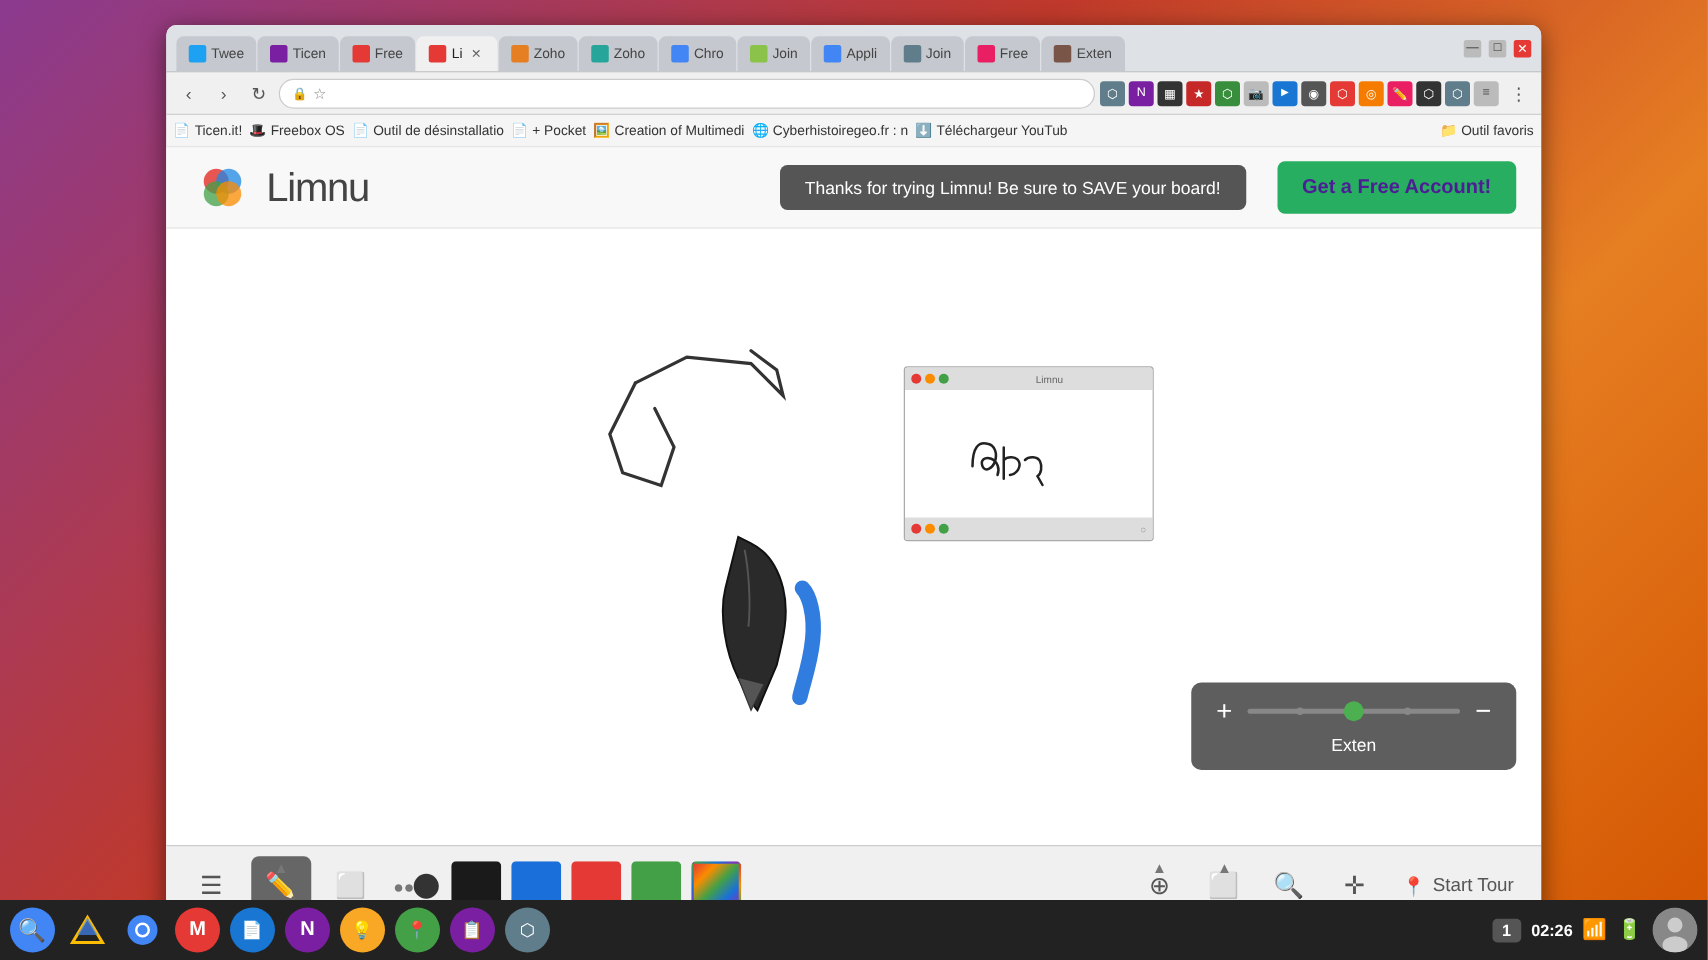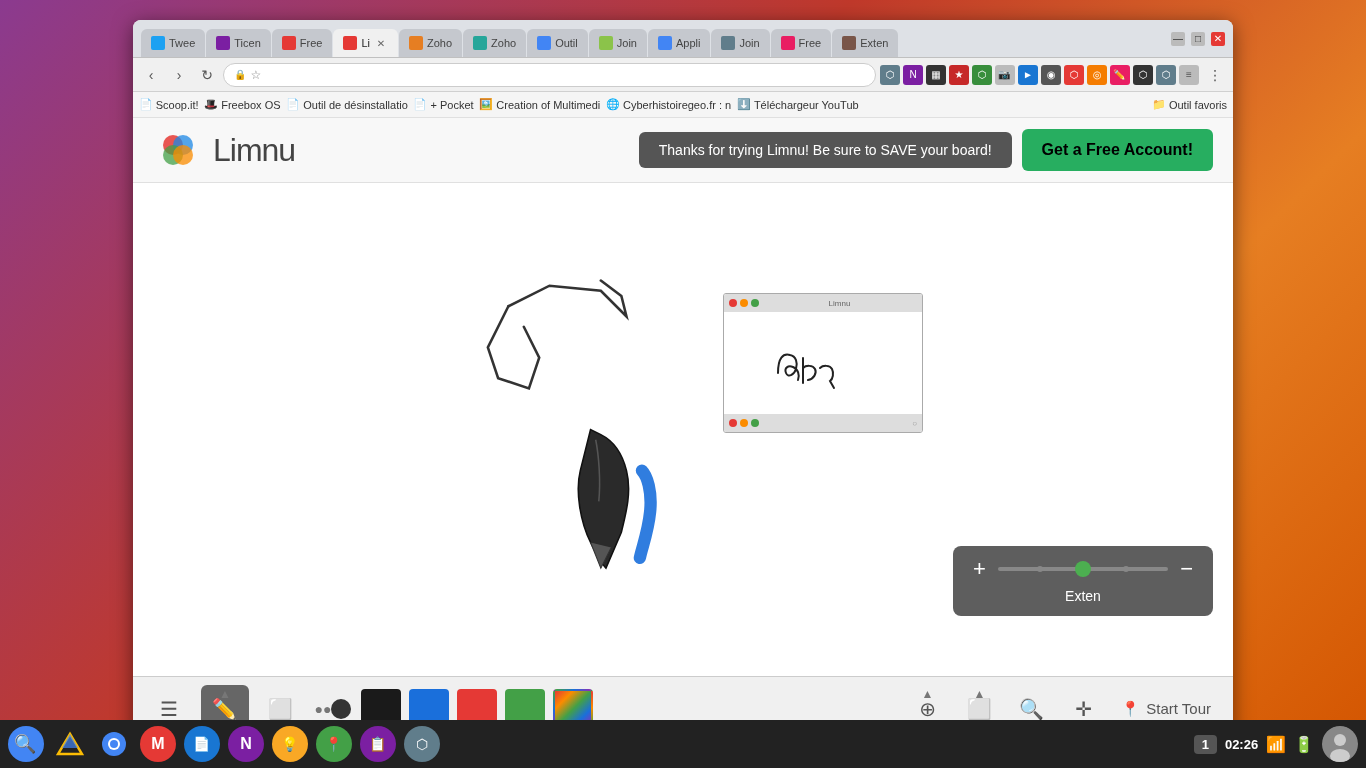--- a/index.html
+++ b/index.html
@@ -219,26 +219,26 @@
     }
 
     .header-spacer { flex: 1; }
 
     .header-notice {
       background: #555;
       color: white;
       padding: 10px 20px;
       border-radius: 6px;
       font-size: 14px;
-      margin-right: 10px;
+      margin-right: 25px;
     }
 
     .get-account-btn {
       background: #27ae60;
-      color: #000000;
+      color: #4c1d95;
       border: none;
       border-radius: 6px;
       padding: 12px 20px;
       font-size: 16px;
       font-weight: bold;
       cursor: pointer;
       white-space: nowrap;
     }
 
     
@@ -518,21 +518,21 @@
       <div class="tab">
         <div class="tab-icon" style="background:#e67e22;"></div>
         <span>Zoho</span>
       </div>
       <div class="tab">
         <div class="tab-icon" style="background:#26a69a;"></div>
         <span>Zoho</span>
       </div>
       <div class="tab">
         <div class="tab-icon" style="background:#4285f4;"></div>
-        <span>Outil</span>
+        <span>Chro</span>
       </div>
       <div class="tab">
         <div class="tab-icon" style="background:#8bc34a;"></div>
         <span>Join</span>
       </div>
       <div class="tab">
         <div class="tab-icon" style="background:#4285f4;"></div>
         <span>Appli</span>
       </div>
       <div class="tab">
@@ -581,21 +581,21 @@
       <div class="ext-icon" style="background:#333;">⬡</div>
       <div class="ext-icon" style="background:#607d8b;">⬡</div>
       <div class="ext-icon" style="background:#bbb;color:#555;">≡</div>
     </div>
     <button class="nav-btn">⋮</button>
   </div>
 
   <div class="bookmarks-bar">
     <div class="bookmark-item">
       <span>📄</span>
-      <span>Scoop.it!</span>
+      <span>Ticen.it!</span>
     </div>
     <div class="bookmark-item">
       <span>🎩</span>
       <span>Freebox OS</span>
     </div>
     <div class="bookmark-item">
       <span>📄</span>
       <span>Outil de désinstallatio</span>
     </div>
     <div class="bookmark-item">

